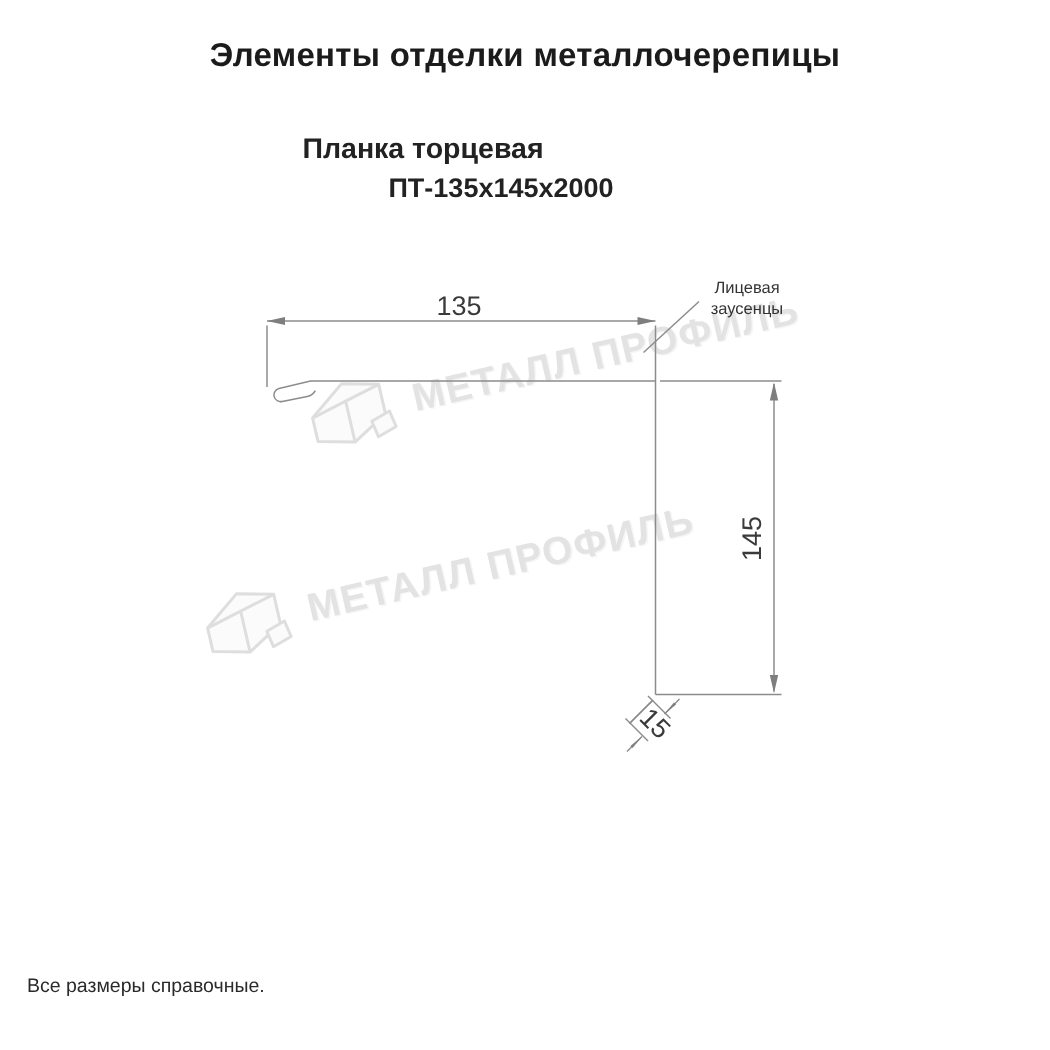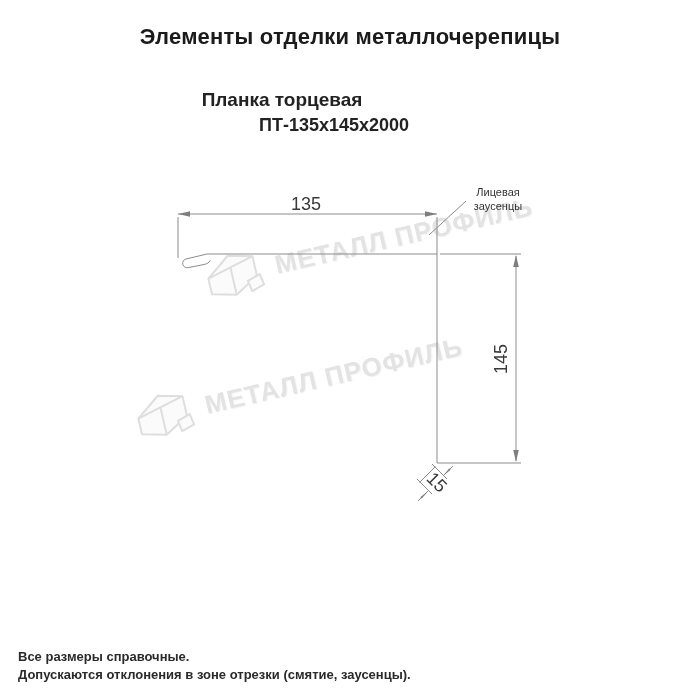--- a/index.html
+++ b/index.html
@@ -22,21 +22,21 @@
 
   svg.drawing{position:absolute;left:0;top:0;}
   svg.drawing line, svg.drawing path{stroke:#8c8c8c;stroke-width:1;fill:none;}
   svg.drawing polygon{fill:#7e7e7e;stroke:none;}
   svg.drawing text{font-family:"Liberation Sans","DejaVu Sans",sans-serif;
          font-size:18px;fill:#3a3a3a;}
 
   .face-label{position:absolute;left:460px;top:186px;width:76px;text-align:center;
          font-size:11px;line-height:13.5px;color:#333;}
 
-  .footer{position:absolute;left:18px;font-size:13px;color:#2a2a2a;font-weight:bold;}
+  .footer{position:absolute;left:18px;font-size:13px;color:#2a2a2a;}
   .footer.l1{top:649px;}
   .footer.l2{top:667px;}
 </style>
 </head>
 <body>
 
 <div id="page">
 
   <div class="title">Элементы отделки металлочерепицы</div>
   <div class="product-name">Планка торцевая</div>
@@ -101,15 +101,14 @@
       <text x="436" y="488" text-anchor="middle" transform="rotate(45 436 483)">15</text>
     </g>
   </svg>
 
   <div class="face-label">
     <div>Лицевая</div>
     <div>заусенцы</div>
   </div>
 
   <div class="footer l1">Все размеры справочные.</div>
-  <div class="footer l2">Допускаются отклонения в зоне отрезки (смятие, заусенцы).</div>
 
 </div>
 
 </body></html>

